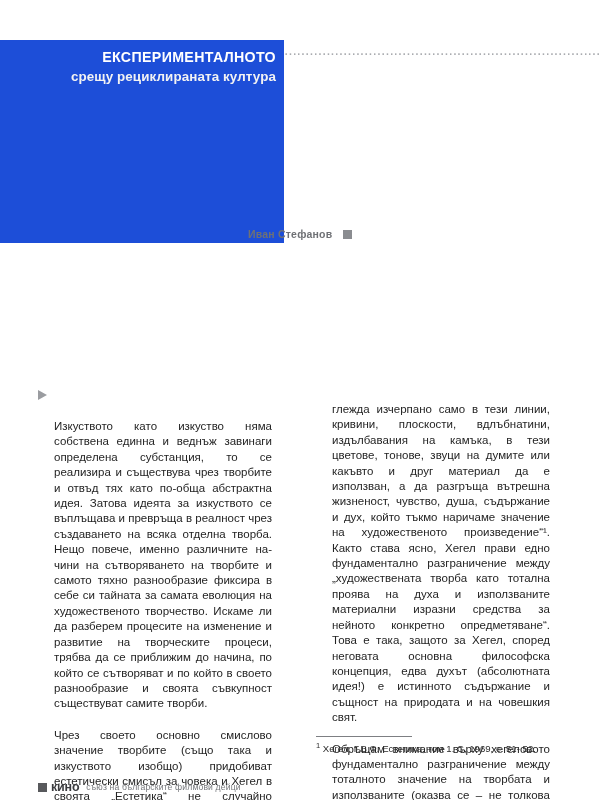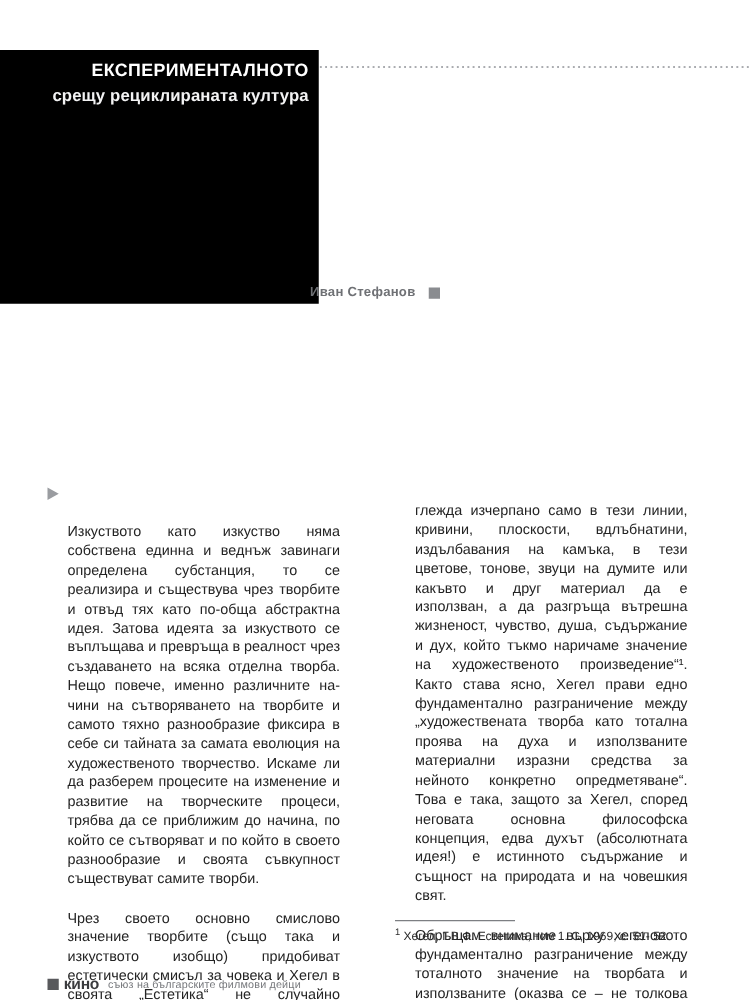--- a/index.html
+++ b/index.html
@@ -52,23 +52,23 @@
     font-weight: bold;
     color: #a9abaf;
     letter-spacing: 1.3px;
   }
 
   
   #title-panel {
     position: absolute;
     left: 0;
     top: 40px;
-    width: 255px;
+    width: 284px;
     height: 203px;
-    background: #000000;
+    background: #1d4ed8;
   }
   #title-stack {
     position: absolute;
     right: 8px;
     top: 9px;
     text-align: right;
     color: #ffffff;
   }
   .title-main-line {
     font-size: 14.2px;

